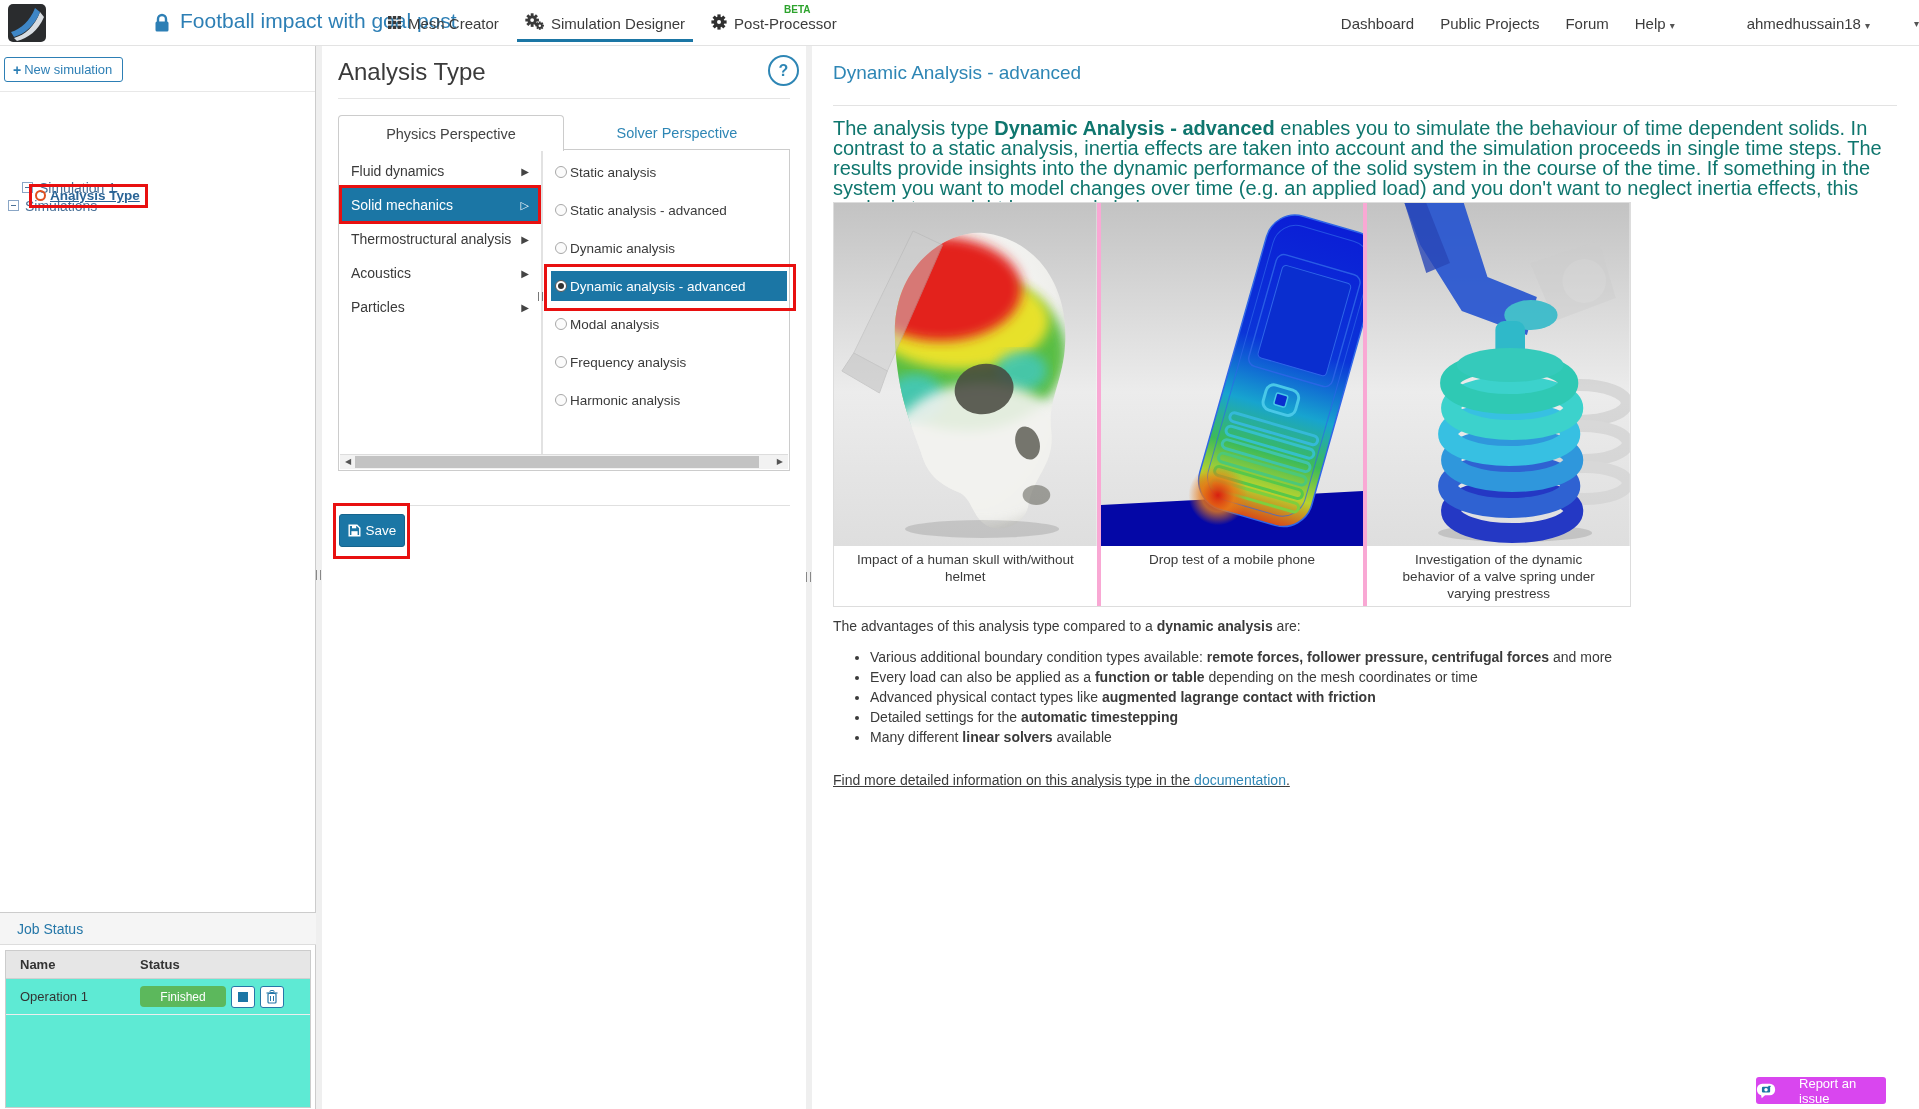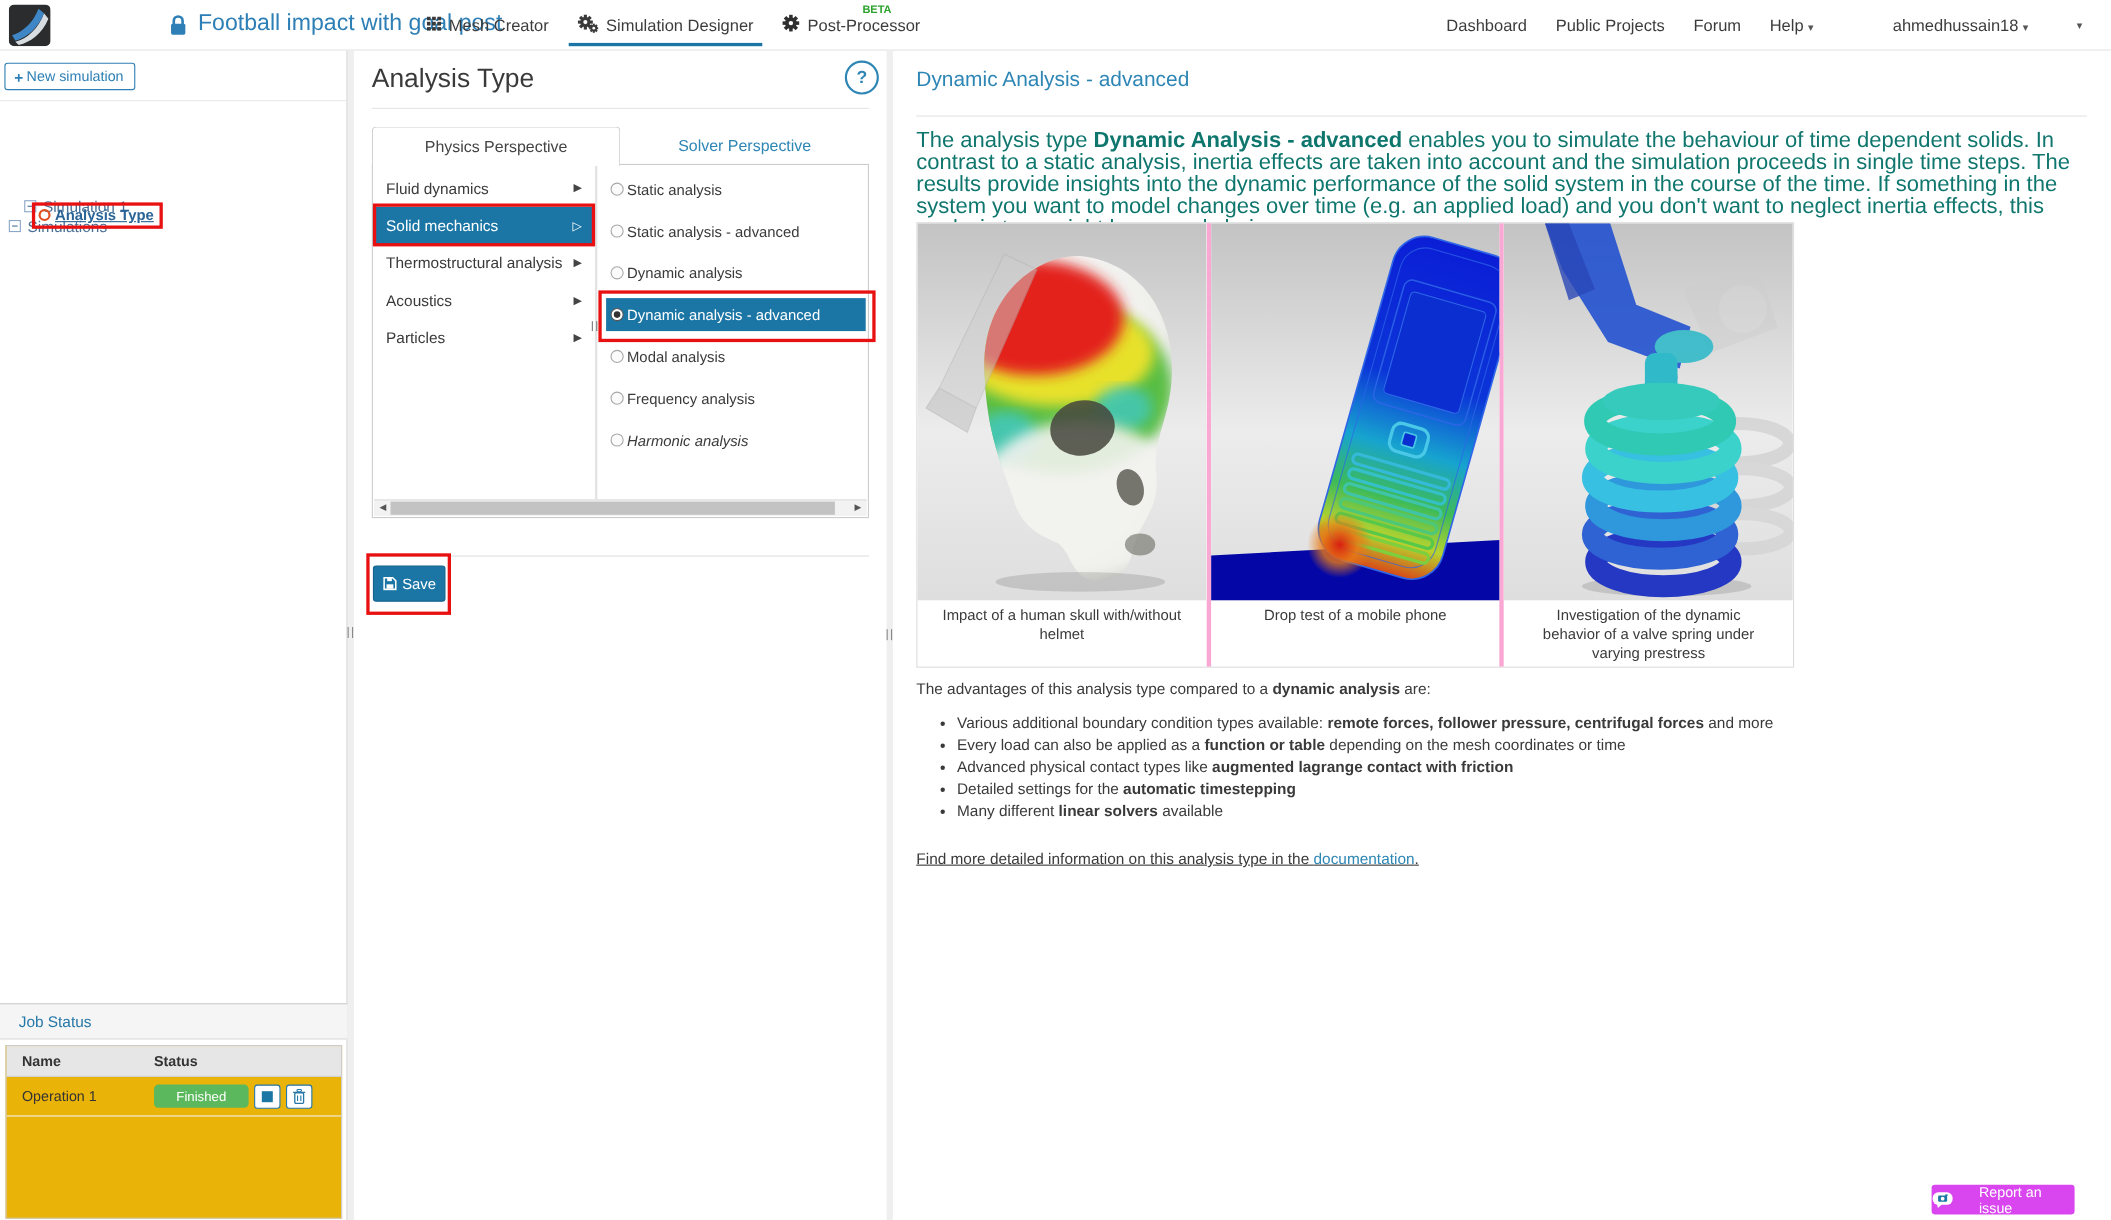--- a/index.html
+++ b/index.html
@@ -9,21 +9,21 @@
 
   
   #header { position:absolute; left:0; top:0; width:1919px; height:46px; background:#fff; border-bottom:1px solid #e3e3e3; z-index:50; }
   .logo { position:absolute; left:8px; top:4px; }
   .proj-lock { position:absolute; left:154px; top:13px; }
   .proj-title { position:absolute; left:180px; top:9px; font-size:21px; color:#2d7fb5; white-space:nowrap; }
   .nav { position:absolute; left:388px; top:0; height:46px; display:flex; align-items:center; gap:26px; }
   .nav-item { position:relative; display:flex; align-items:center; gap:7px; font-size:15px; color:#3c3c3c; cursor:pointer; height:46px; }
   .nav-item.active::after { content:""; position:absolute; left:-8px; right:-8px; bottom:4px; height:3px; background:#1b76a5; }
   .beta-tag { position:absolute; left:784px; top:4px; font-size:10px; color:#2da32d; font-weight:bold; }
-  .hdr-right { position:absolute; right:0; top:0; height:46px; display:flex; align-items:center; padding-right:26px; font-size:15px; color:#3c3c3c; }
+  .hdr-right { position:absolute; right:0; top:0; height:46px; display:flex; align-items:center; font-size:15px; color:#3c3c3c; }
   .hdr-link { margin-left:26px; cursor:pointer; white-space:nowrap; }
   .caret { font-size:10px; color:#555; margin-left:4px; }
   .hdr-user { margin-left:72px; cursor:pointer; }
   .hdr-caret-only { margin-left:44px; cursor:pointer; }
 
   
   #sidebar { position:absolute; left:0; top:46px; width:316px; height:1063px; background:#fff; border-right:1px solid #ccc; }
   .gutter { position:absolute; top:46px; height:1063px; width:6px; background:#efefef; }
   .gutter .handle { position:absolute; left:0px; width:5px; height:10px; border-left:1px solid #888; border-right:1px solid #888; }
   .newsim-row { position:absolute; left:0; top:0; width:100%; height:46px; border-bottom:1px solid #e8e8e8; }
@@ -34,21 +34,21 @@
   .expander { width:11px; height:11px; border:1px solid #8aa6c6; background:#fff; display:flex; align-items:center; justify-content:center; flex:0 0 auto; }
   .expander i { display:block; width:5px; height:1px; background:#4a7096; }
   .tree-sel-box { position:absolute; left:29px; top:84px; border:3px solid #e81010; padding:1px 5px 2px 3px; display:flex; align-items:center; gap:4px; }
   .red-circle { width:11px; height:11px; border:2px solid #e05020; border-radius:50%; background:transparent; flex:0 0 auto; }
   .tree-active { font-size:13.5px; font-weight:bold; color:#2a6496; text-decoration:underline; white-space:nowrap; }
 
   
   .jobstatus { position:absolute; left:0; top:866px; width:316px; height:197px; }
   .js-titlebar { position:absolute; left:0; top:0; width:100%; height:33px; background:#f5f5f5; border-top:1px solid #ccc; border-bottom:1px solid #ddd; display:flex; align-items:center; }
   .js-title { margin-left:17px; color:#2577a8; font-size:14px; }
-  .js-table { position:absolute; left:5px; top:38px; width:306px; height:158px; border:1px solid #ccc; background:#eab308; }
+  .js-table { position:absolute; left:5px; top:38px; width:306px; height:158px; border:1px solid #ccc; background:#5eead4; }
   .js-thead { height:28px; background:#e6e6e6; border-bottom:1px solid #d0d0d0; display:flex; align-items:center; font-size:13px; font-weight:bold; color:#333; }
   .js-col-name { margin-left:14px; width:120px; }
   .js-row { height:36px; display:flex; align-items:center; font-size:13px; color:#333; border-bottom:1px solid #eee; }
   .badge { width:86px; height:21px; background:#5cb85c; border-radius:4px; color:#fff; font-size:12px; display:flex; align-items:center; justify-content:center; }
   .js-btn { width:24px; height:22px; border:1px solid #2577a8; background:#fff; border-radius:3px; display:flex; align-items:center; justify-content:center; cursor:pointer; margin-left:5px; }
   .stop-square { width:10px; height:10px; background:#1b76a5; }
 
   
   #middle { position:absolute; left:322px; top:46px; width:484px; height:1063px; background:#fff; }
   .panel-title { position:absolute; left:16px; top:12px; font-size:24px; color:#3a3a3a; }
@@ -306,21 +306,21 @@
           <span>Dynamic analysis - advanced</span>
       </div>
       <div class="ana-row" style="top:159px;">
         <span class="radio"></span>
           <span>Modal analysis</span>
       </div>
       <div class="ana-row" style="top:197px;">
         <span class="radio"></span>
           <span>Frequency analysis</span>
       </div>
-      <div class="ana-row" style="top:235px;font-style:italic;">
+      <div class="ana-row" style="top:235px;">
         <span class="radio"></span>
           <span>Harmonic analysis</span>
       </div>
       <div class="redbox" style="left:205px; top:114px; width:252px; height:47px;"></div>
 
       <div class="hscroll">
         <span class="hs-arrow" style="left:5px;">◀</span>
         <div class="hs-thumb"></div>
         <span class="hs-arrow" style="right:5px;">▶</span>
       </div>

